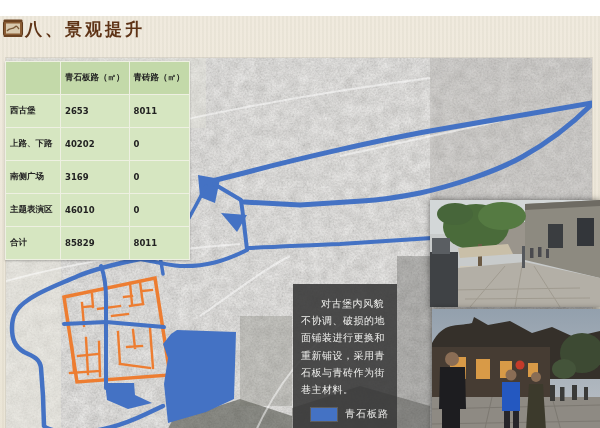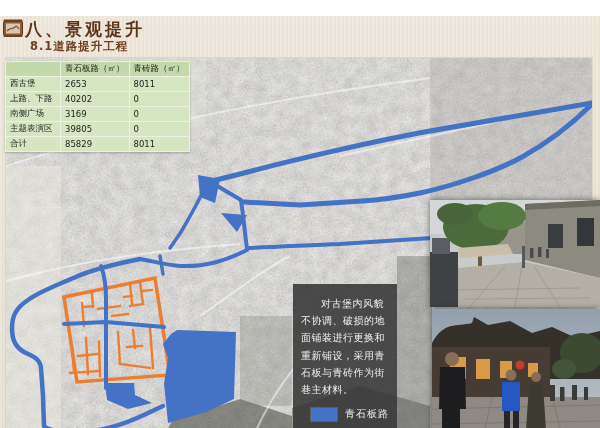--- a/index.html
+++ b/index.html
@@ -16,22 +16,22 @@
   .hicon{left:3px;top:3px;width:20px;height:19px;}
   
   .map{left:6px;top:42px;width:586px;height:386px;background:#bdbcb7;box-shadow:0 0 0 1px rgba(0,0,0,.08);}
   .map svg{display:block;}
   .route-stone{stroke:var(--stone,#4472C4);fill:none;stroke-linecap:round;stroke-linejoin:round;}
   .fill-stone{fill:var(--stone,#4472C4);stroke:none;}
   .route-brick{stroke:var(--brick,#ED7D31);fill:none;stroke-linecap:square;stroke-linejoin:miter;}
   
   .dtable{left:5px;top:45px;border-collapse:collapse;font-size:8.5px;color:#222;
     box-shadow:0 1px 2px rgba(0,0,0,.25);}
-  .dtable td{border:1.5px solid #eef0e2;background:#d6e6c1;padding:1px 4px;height:11.5px;
-    font-weight:normal;white-space:nowrap;}
+  .dtable td{border:1.5px solid #eef0e2;background:#d6e6c1;padding:10px 4px;height:11.5px;
+    font-weight:bold;white-space:nowrap;}
   .dtable tr.hd td{background:#c3d9a9;}
   .dtable td.c1{width:46px;}
   .dtable td.c2{width:56px;}
   .dtable td.c3{width:50px;}
   
   .darkbox{left:293px;top:268px;width:104px;height:160px;background:rgba(54,54,54,.88);
     color:#f0f0ee;}
   .darkbox p{margin:11px 8px 0 8px;font-size:10px;line-height:1.72;font-weight:normal;
     text-indent:2em;letter-spacing:.5px;}
   .legend{margin:9px 0 0 18px;}
@@ -50,21 +50,20 @@
 
   <svg class="abs hicon" viewBox="0 0 20 19">
     <rect x="0.5" y="2" width="19" height="15" rx="2" fill="#8a5c34" stroke="#5f3b1d"></rect>
     <rect x="3" y="4.5" width="14" height="10" fill="#d8c9ae"></rect>
     <path d="M4,12 C7,8 9,11 12,8 C14,6 15,9 16,10" stroke="#7a5a38" stroke-width="1.4" fill="none"></path>
     <rect x="0.5" y="0.5" width="19" height="2.5" rx="1" fill="#6b4322"></rect>
     <rect x="0.5" y="16" width="19" height="2" rx="1" fill="#6b4322"></rect>
   </svg>
 
   <div class="abs title">八、景观提升</div>
-  <div class="abs subtitle">8.1道路提升工程</div>
 
   <div class="abs map">
     <svg width="586" height="386" viewBox="6 42 586 386">
       <defs>
         <filter id="satNoise" x="0" y="0" width="100%" height="100%">
           <feTurbulence type="fractalNoise" baseFrequency="0.09" numOctaves="5" seed="11"></feTurbulence>
           <feColorMatrix type="saturate" values="0"></feColorMatrix>
           <feComponentTransfer>
             <feFuncR type="linear" slope="0.45" intercept="0.52"></feFuncR>
             <feFuncG type="linear" slope="0.45" intercept="0.51"></feFuncG>
@@ -162,21 +161,21 @@
       <td>40202</td>
       <td>0</td>
     </tr>
     <tr>
       <td>南侧广场</td>
       <td>3169</td>
       <td>0</td>
     </tr>
     <tr>
       <td>主题表演区</td>
-      <td>39805</td>
+      <td>46010</td>
       <td>0</td>
     </tr>
     <tr>
       <td>合计</td>
       <td>85829</td>
       <td>8011</td>
     </tr>
   </tbody>
     </table>
 

